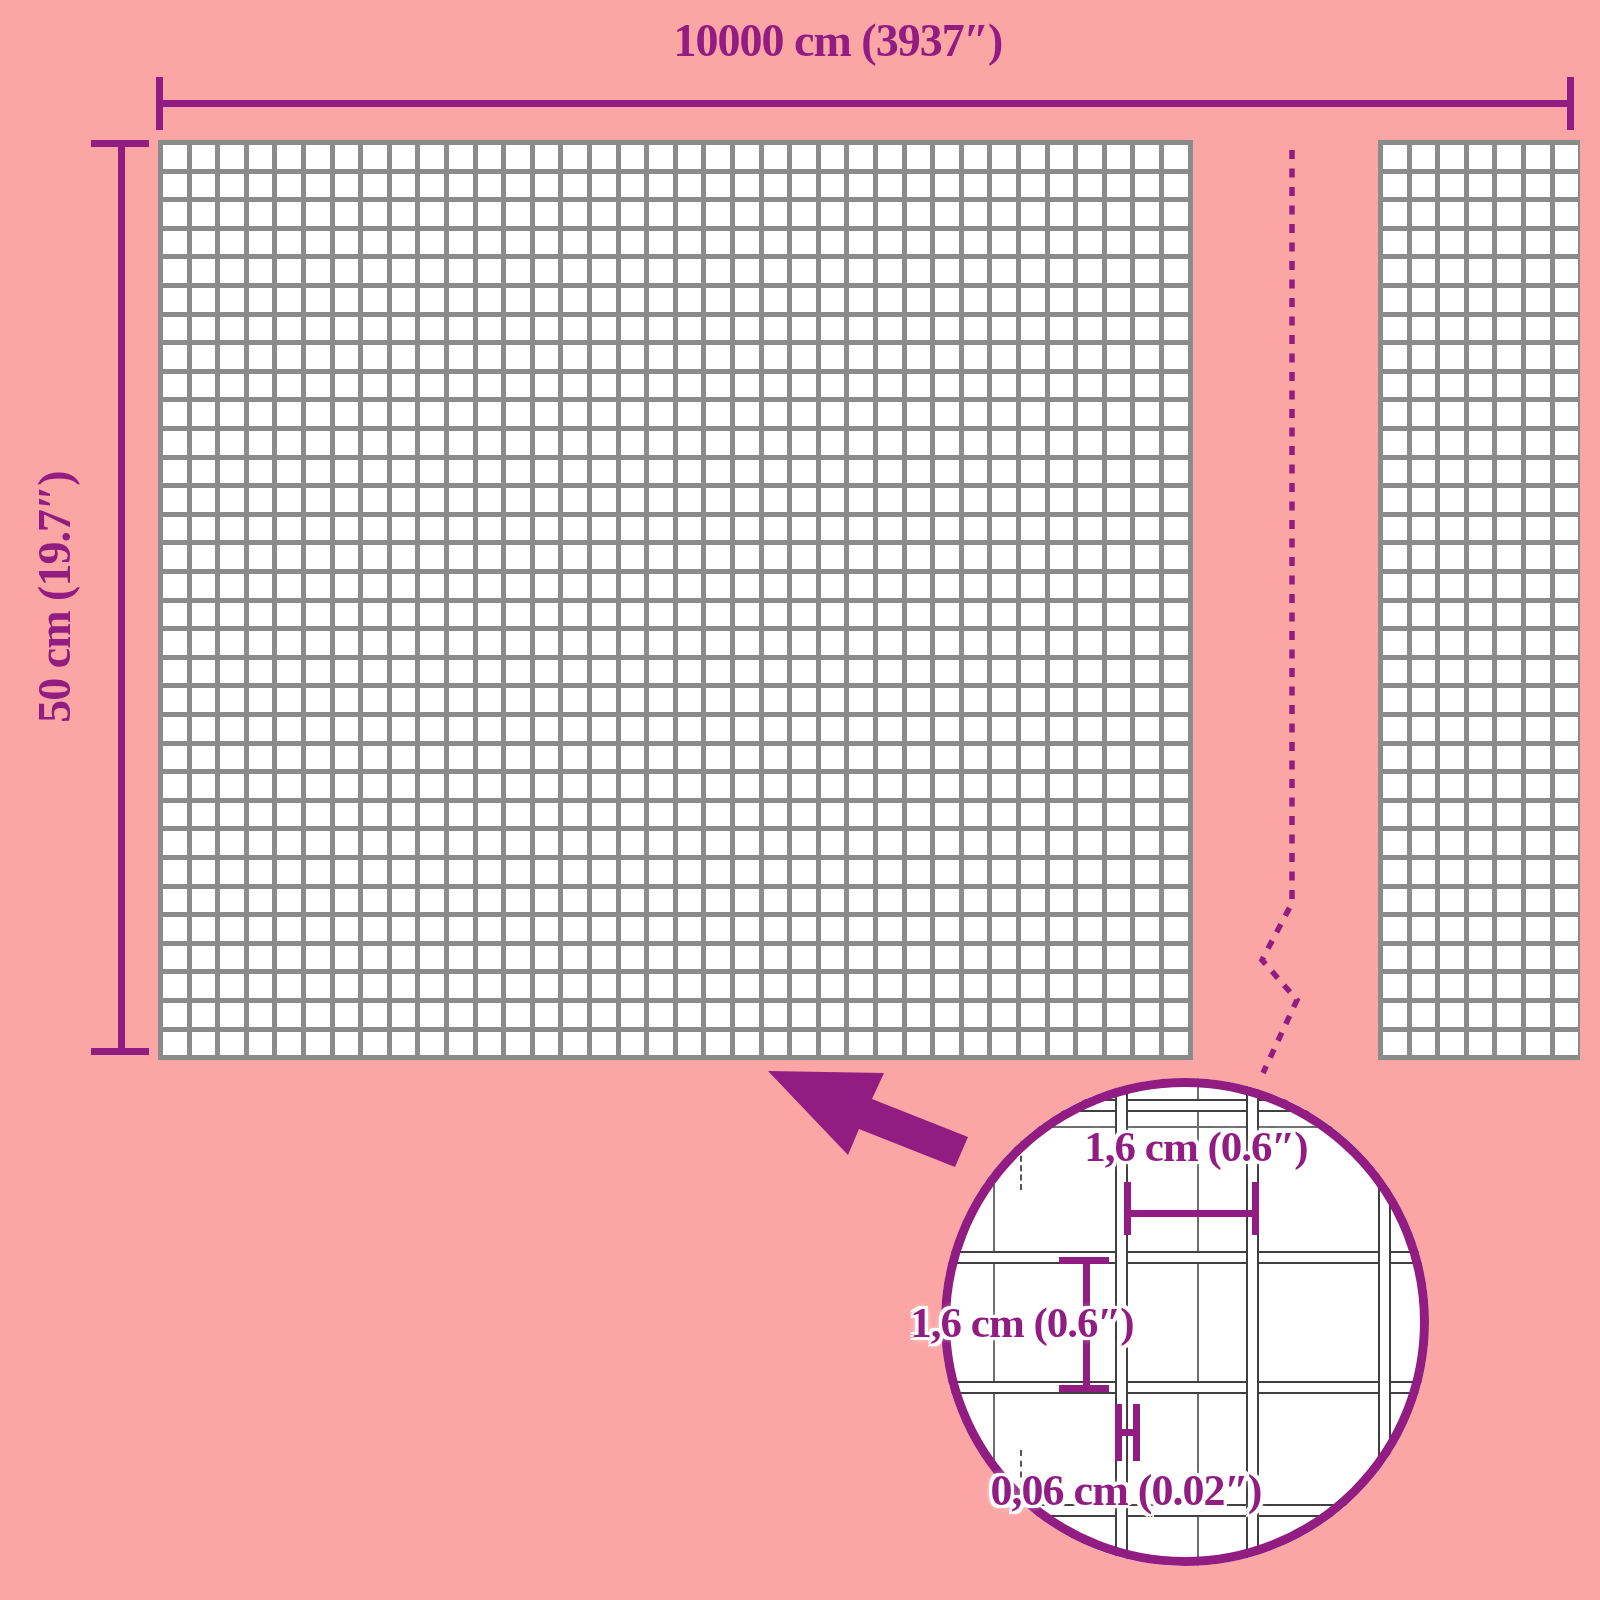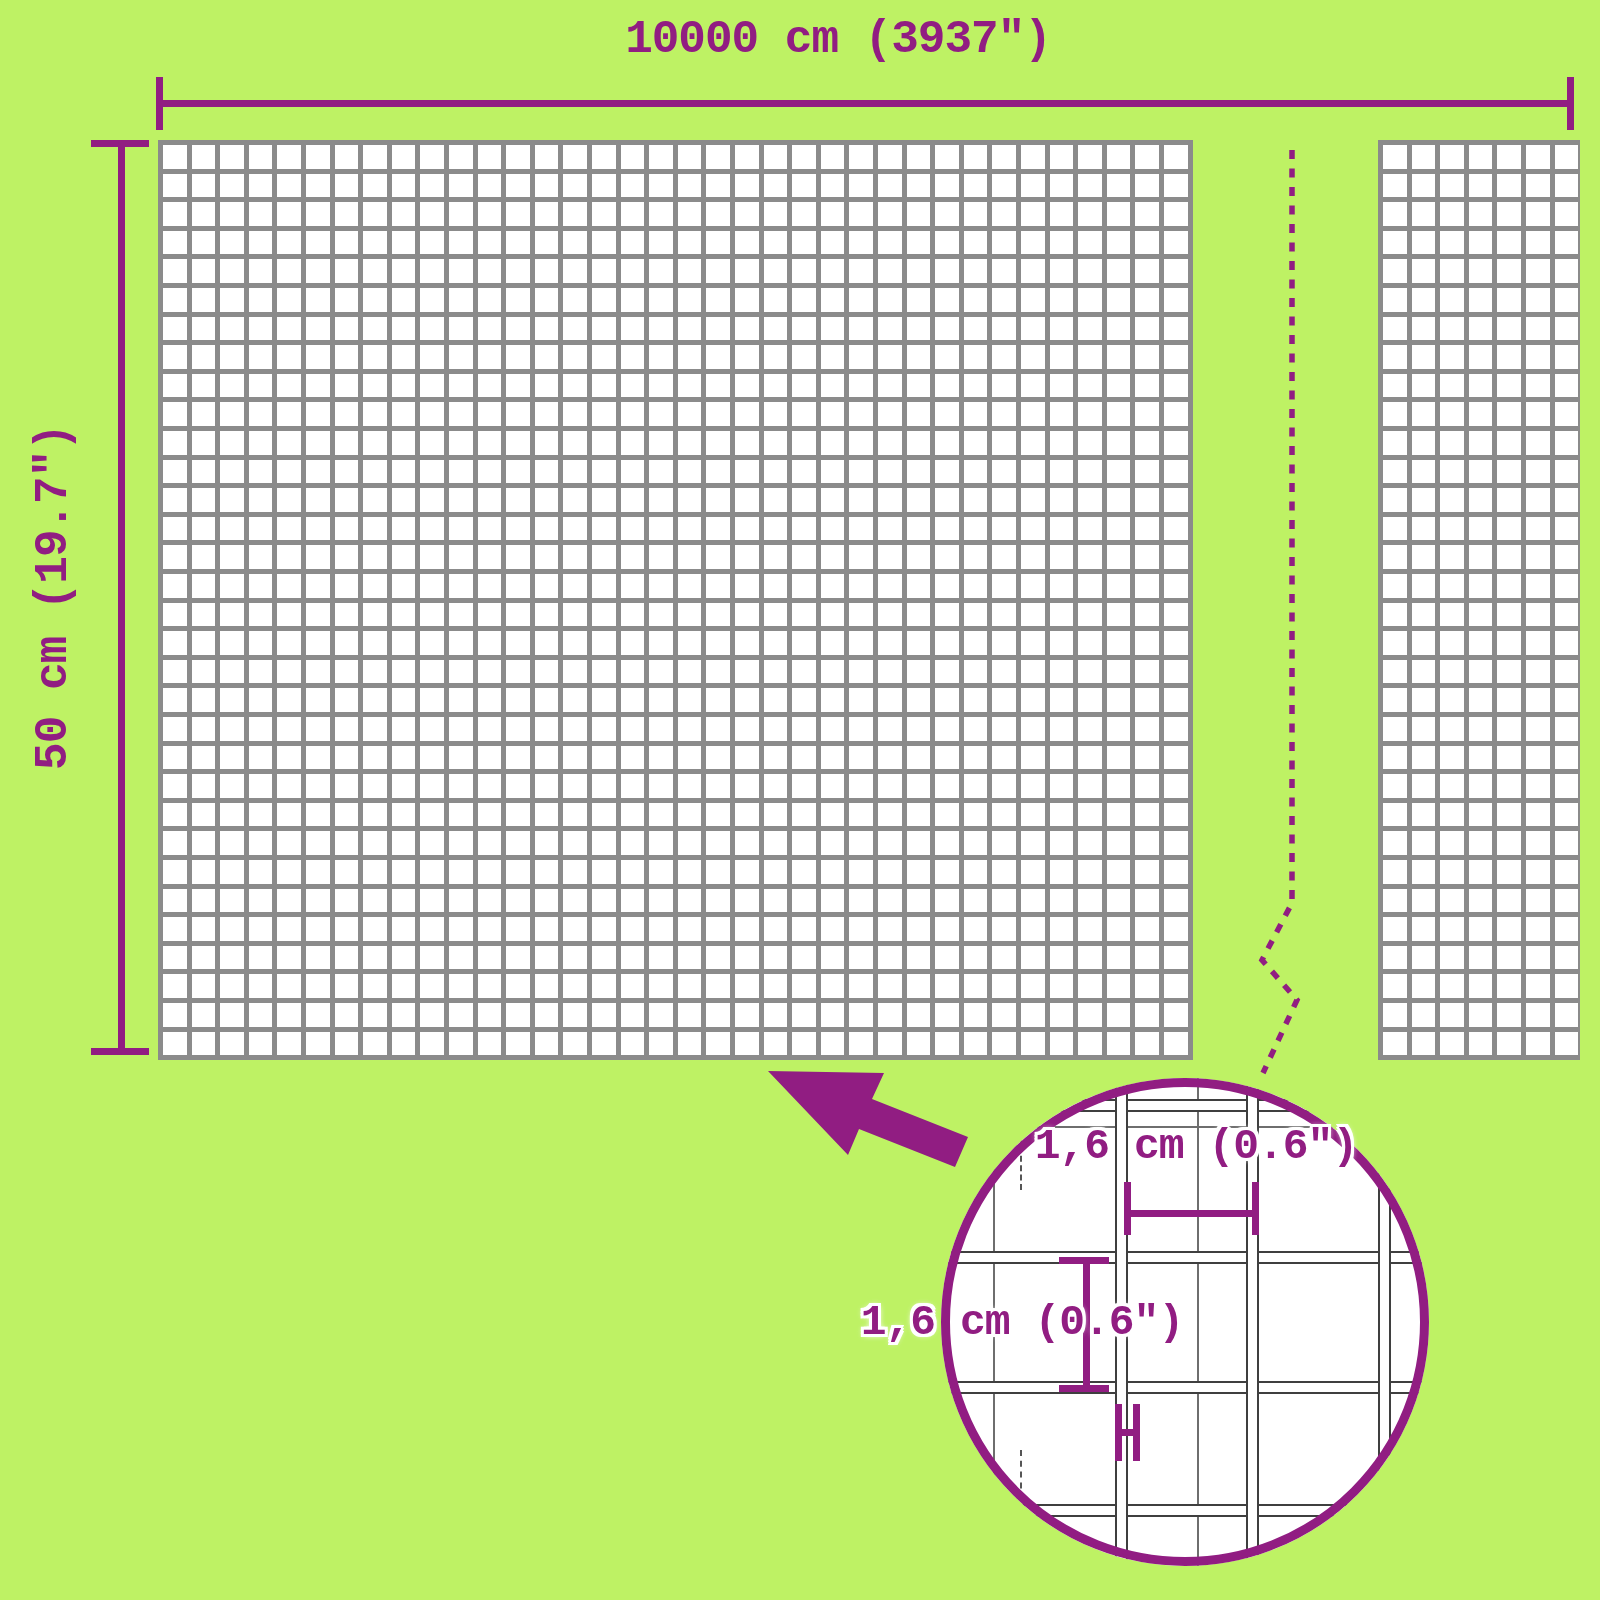--- a/index.html
+++ b/index.html
@@ -3,22 +3,22 @@
 <meta charset="utf-8">
 <style>
   :root{
     --accent:#911d82;
     --mesh:#8b8b8b;
     --wire:#3f3f3f;
     --thin:#555555;
   }
   html,body{margin:0;padding:0;background:#fff;}
   #stage{
-    position:relative;width:1600px;height:1600px;background:#bef264;overflow:hidden;
-    font-family:Liberation Mono, monospace;
+    position:relative;width:1600px;height:1600px;background:#fca5a5;overflow:hidden;
+    font-family:Liberation Serif, serif;
   }
   .abs{position:absolute;}
   
   .dim-line-h{background:var(--accent);height:7px;}
   .dim-line-v{background:var(--accent);width:7px;}
   .dim-tick-v{background:var(--accent);width:7px;}
   .dim-tick-h{background:var(--accent);height:7px;}
   
   .dim-label{
     color:var(--accent);font-size:46px;font-weight:700;letter-spacing:-1px;
@@ -120,14 +120,15 @@
 
       <div class="abs dim-tick-v" style="left:174px;top:326px;height:57px;"></div>
       <div class="abs dim-tick-v" style="left:192px;top:326px;height:57px;"></div>
       <div class="abs dim-tick-h" style="left:181px;top:351px;width:11px;"></div>
     </div>
     <div class="circle-ring"></div>
   </div>
 
   <div class="abs circle-label" style="left:1196px;top:1146px;">1,6 cm (0.6″)</div>
   <div class="abs circle-label rot" style="left:1022px;top:1322px;">1,6 cm (0.6″)</div>
+  <div class="abs circle-label" style="left:1126px;top:1490px;font-size:44px;">0,06 cm (0.02″)</div>
 
 </div>
 
 </body></html>

